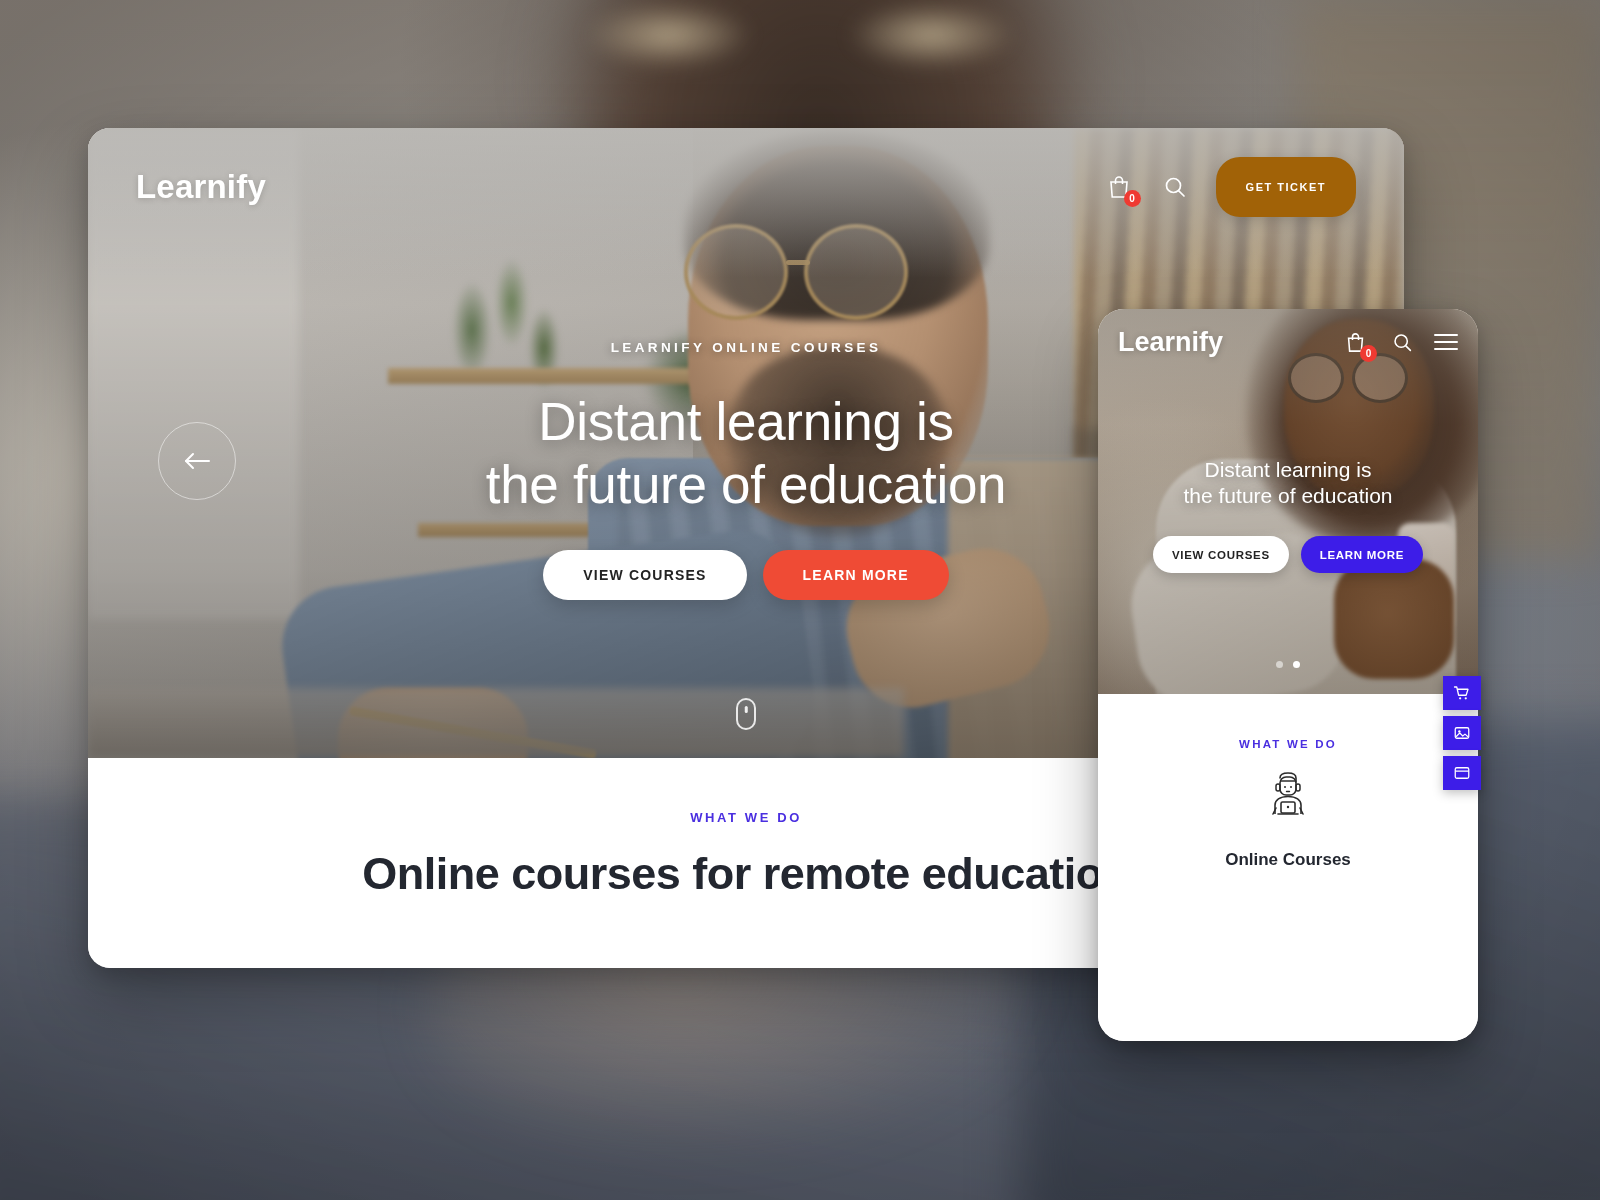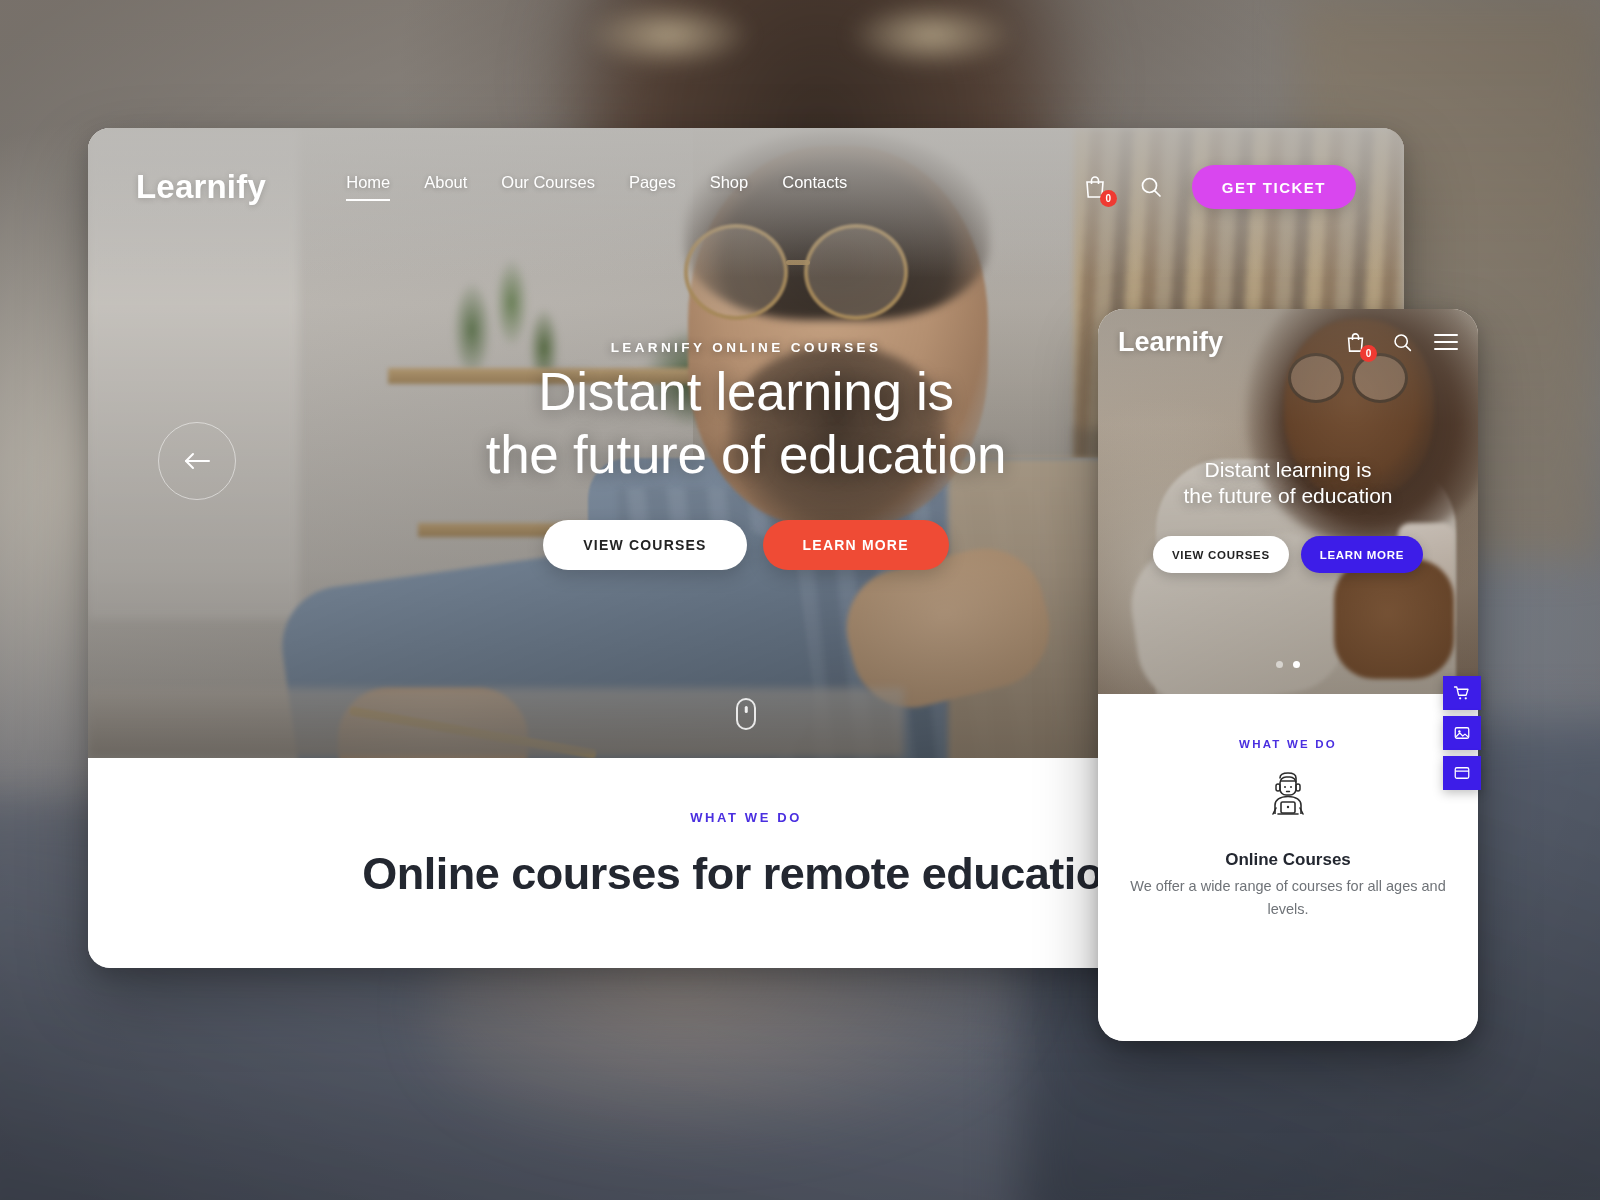--- a/index.html
+++ b/index.html
@@ -331,26 +331,26 @@
     min-width: 17px; height: 17px;
     border-radius: 50%;
     background: #ef3a32;
     color: #fff;
     font-size: 10px;
     font-weight: 700;
     display: flex; align-items: center; justify-content: center;
     padding: 0 3px;
   }
   .ticket-btn {
-    height: 44px;
+    height: 60px;
     padding: 0 30px;
     border-radius: 24px;
-    background: #d946ef;
+    background: #a16207;
     color: #fff;
-    font-size: 15px;
+    font-size: 11px;
     font-weight: 700;
     letter-spacing: 1.5px;
     display: flex; align-items: center; justify-content: center;
     border: none;
     cursor: pointer;
     box-shadow: 0 4px 14px rgba(0,0,0,.15);
     font-family: inherit;
   }
 
   
@@ -360,21 +360,21 @@
     text-align: center;
     z-index: 5;
     padding: 0 60px;
   }
   .eyebrow {
     font-size: 13.5px;
     letter-spacing: 3.4px;
     color: #fff;
     font-weight: 600;
     text-shadow: 0 1px 8px rgba(0,0,0,.45);
-    margin-bottom: 6px;
+    margin-bottom: 36px;
   }
   .hero-title {
     font-size: 53px;
     line-height: 1.18;
     font-weight: 400;
     color: #fff;
     text-shadow: 0 2px 16px rgba(0,0,0,.38);
     margin-bottom: 34px;
     letter-spacing: -.3px;
   }
@@ -702,28 +702,20 @@
         <div class="hp-bridge"></div>
         <div class="hp-hand2"></div>
         <div class="hp-desk"></div>
         <div class="hero-scrim"></div>
         <div class="hero-topfade"></div>
       </div>
 
       <div class="topbar">
         <div class="logo">Learnify</div>
 
-        <nav class="nav">
-          <div class="nav-item active">Home</div>
-          <div class="nav-item">About</div>
-          <div class="nav-item">Our Courses</div>
-          <div class="nav-item">Pages</div>
-          <div class="nav-item">Shop</div>
-          <div class="nav-item">Contacts</div>
-        </nav>
 
         <div class="top-actions">
           <div class="icon-btn">
             <svg width="22" height="24" viewBox="0 0 22 24" fill="none">
               <path d="M3 7h16l-1.2 15H4.2L3 7z" stroke="#fff" stroke-width="1.6" fill="none"></path>
               <path d="M7.5 9V5.5a3.5 3.5 0 017 0V9" stroke="#fff" stroke-width="1.6" fill="none"></path>
             </svg>
             <span class="cart-badge">0</span>
           </div>
           <div class="icon-btn">
@@ -836,21 +828,20 @@
           <rect x="19" y="20" width="4" height="7" rx="2" stroke="#2c2c2c" stroke-width="1.5"></rect>
           <rect x="39" y="20" width="4" height="7" rx="2" stroke="#2c2c2c" stroke-width="1.5"></rect>
           <path d="M18 50V41c0-5 4.8-8.5 13-8.5S44 36 44 41v9" stroke="#2c2c2c" stroke-width="1.6" stroke-linejoin="round"></path>
           <rect x="24" y="38" width="14" height="11" rx="1.5" stroke="#2c2c2c" stroke-width="1.6"></rect>
           <circle cx="31" cy="43" r="1.2" fill="#2c2c2c"></circle>
           <path d="M21 50h20" stroke="#2c2c2c" stroke-width="1.6" stroke-linecap="round"></path>
           <path d="M19 44l-3 6M43 44l3 6" stroke="#2c2c2c" stroke-width="1.6" stroke-linecap="round"></path>
         </svg>
       </div>
       <div class="m-card-title">Online Courses</div>
-      <div class="m-card-text">We offer a wide range of courses for all ages and levels.</div>
     </div>
   </div>
 
   <div class="side-buttons">
     <div class="side-btn">
       <svg width="18" height="18" viewBox="0 0 24 24" fill="none">
         <path d="M2 4h3l2.5 11h10L20 7H6" stroke="#fff" stroke-width="1.7" stroke-linecap="round" stroke-linejoin="round"></path>
         <circle cx="9.5" cy="19" r="1.5" fill="#fff"></circle>
         <circle cx="17" cy="19" r="1.5" fill="#fff"></circle>
       </svg>

